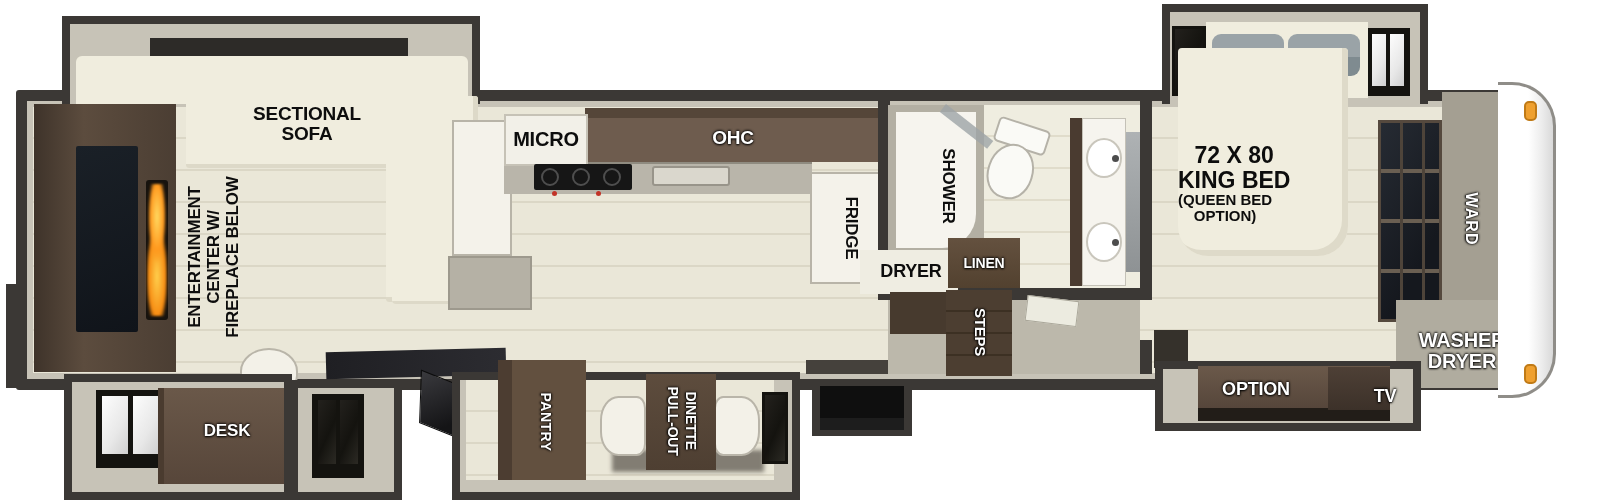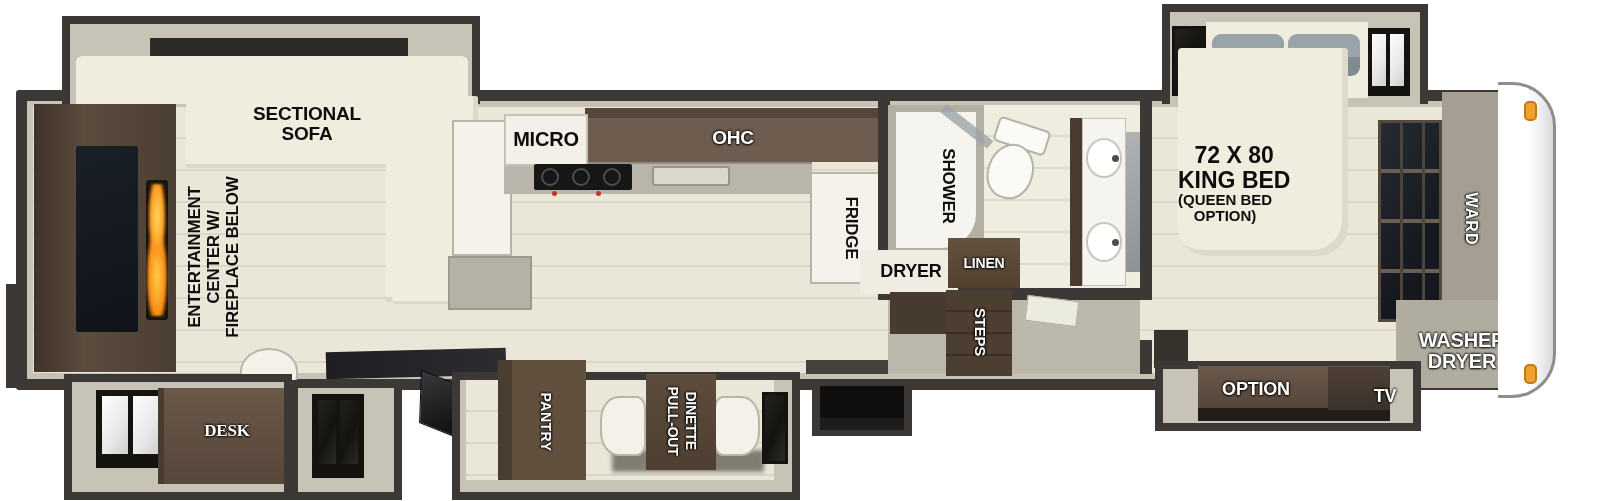--- a/index.html
+++ b/index.html
@@ -73,21 +73,21 @@
   <div style="left:326px;top:350px;width:180px;height:27px;background:linear-gradient(90deg,#1f1f23,#2c2c31);transform:rotate(-1.5deg);"></div>
   <div style="left:240px;top:348px;width:58px;height:46px;background:#f3f1e8;border:2px solid #b9b5a9;border-radius:50% 50% 40% 40%;"></div>
 
   <div class="wall" style="left:64px;top:374px;width:228px;height:126px;"></div>
   <div class="face" style="left:72px;top:382px;width:212px;height:110px;"></div>
   <div class="win" style="left:96px;top:390px;width:70px;height:78px;">
     <div class="pane" style="left:3px;top:3px;width:26px;height:58px;"></div>
     <div class="pane" style="left:34px;top:3px;width:26px;height:58px;"></div>
   </div>
   <div class="brown" style="left:158px;top:388px;width:126px;height:96px;box-shadow:inset 6px 0 0 #4a3b2f;"></div>
-  <div class="lbl lbl-white" style="left:227px;top:431px;font-size:17px;font-family:Liberation Serif, serif;">DESK</div>
+  <div class="lbl lbl-white" style="left:227px;top:431px;font-size:17px;">DESK</div>
 
   <div class="wall" style="left:290px;top:380px;width:112px;height:120px;"></div>
   <div class="face" style="left:298px;top:388px;width:96px;height:104px;"></div>
   <div class="win" style="left:312px;top:394px;width:52px;height:84px;">
     <div class="pane-dark" style="left:3px;top:3px;width:18px;height:64px;"></div>
     <div class="pane-dark" style="left:25px;top:3px;width:18px;height:64px;"></div>
   </div>
 
   <div style="left:420px;top:384px;width:74px;height:54px;background:linear-gradient(140deg,#3a3a3e,#141416 60%);transform:skewY(20deg) rotate(2deg);border:1px solid #0c0c0c;"></div>
 

